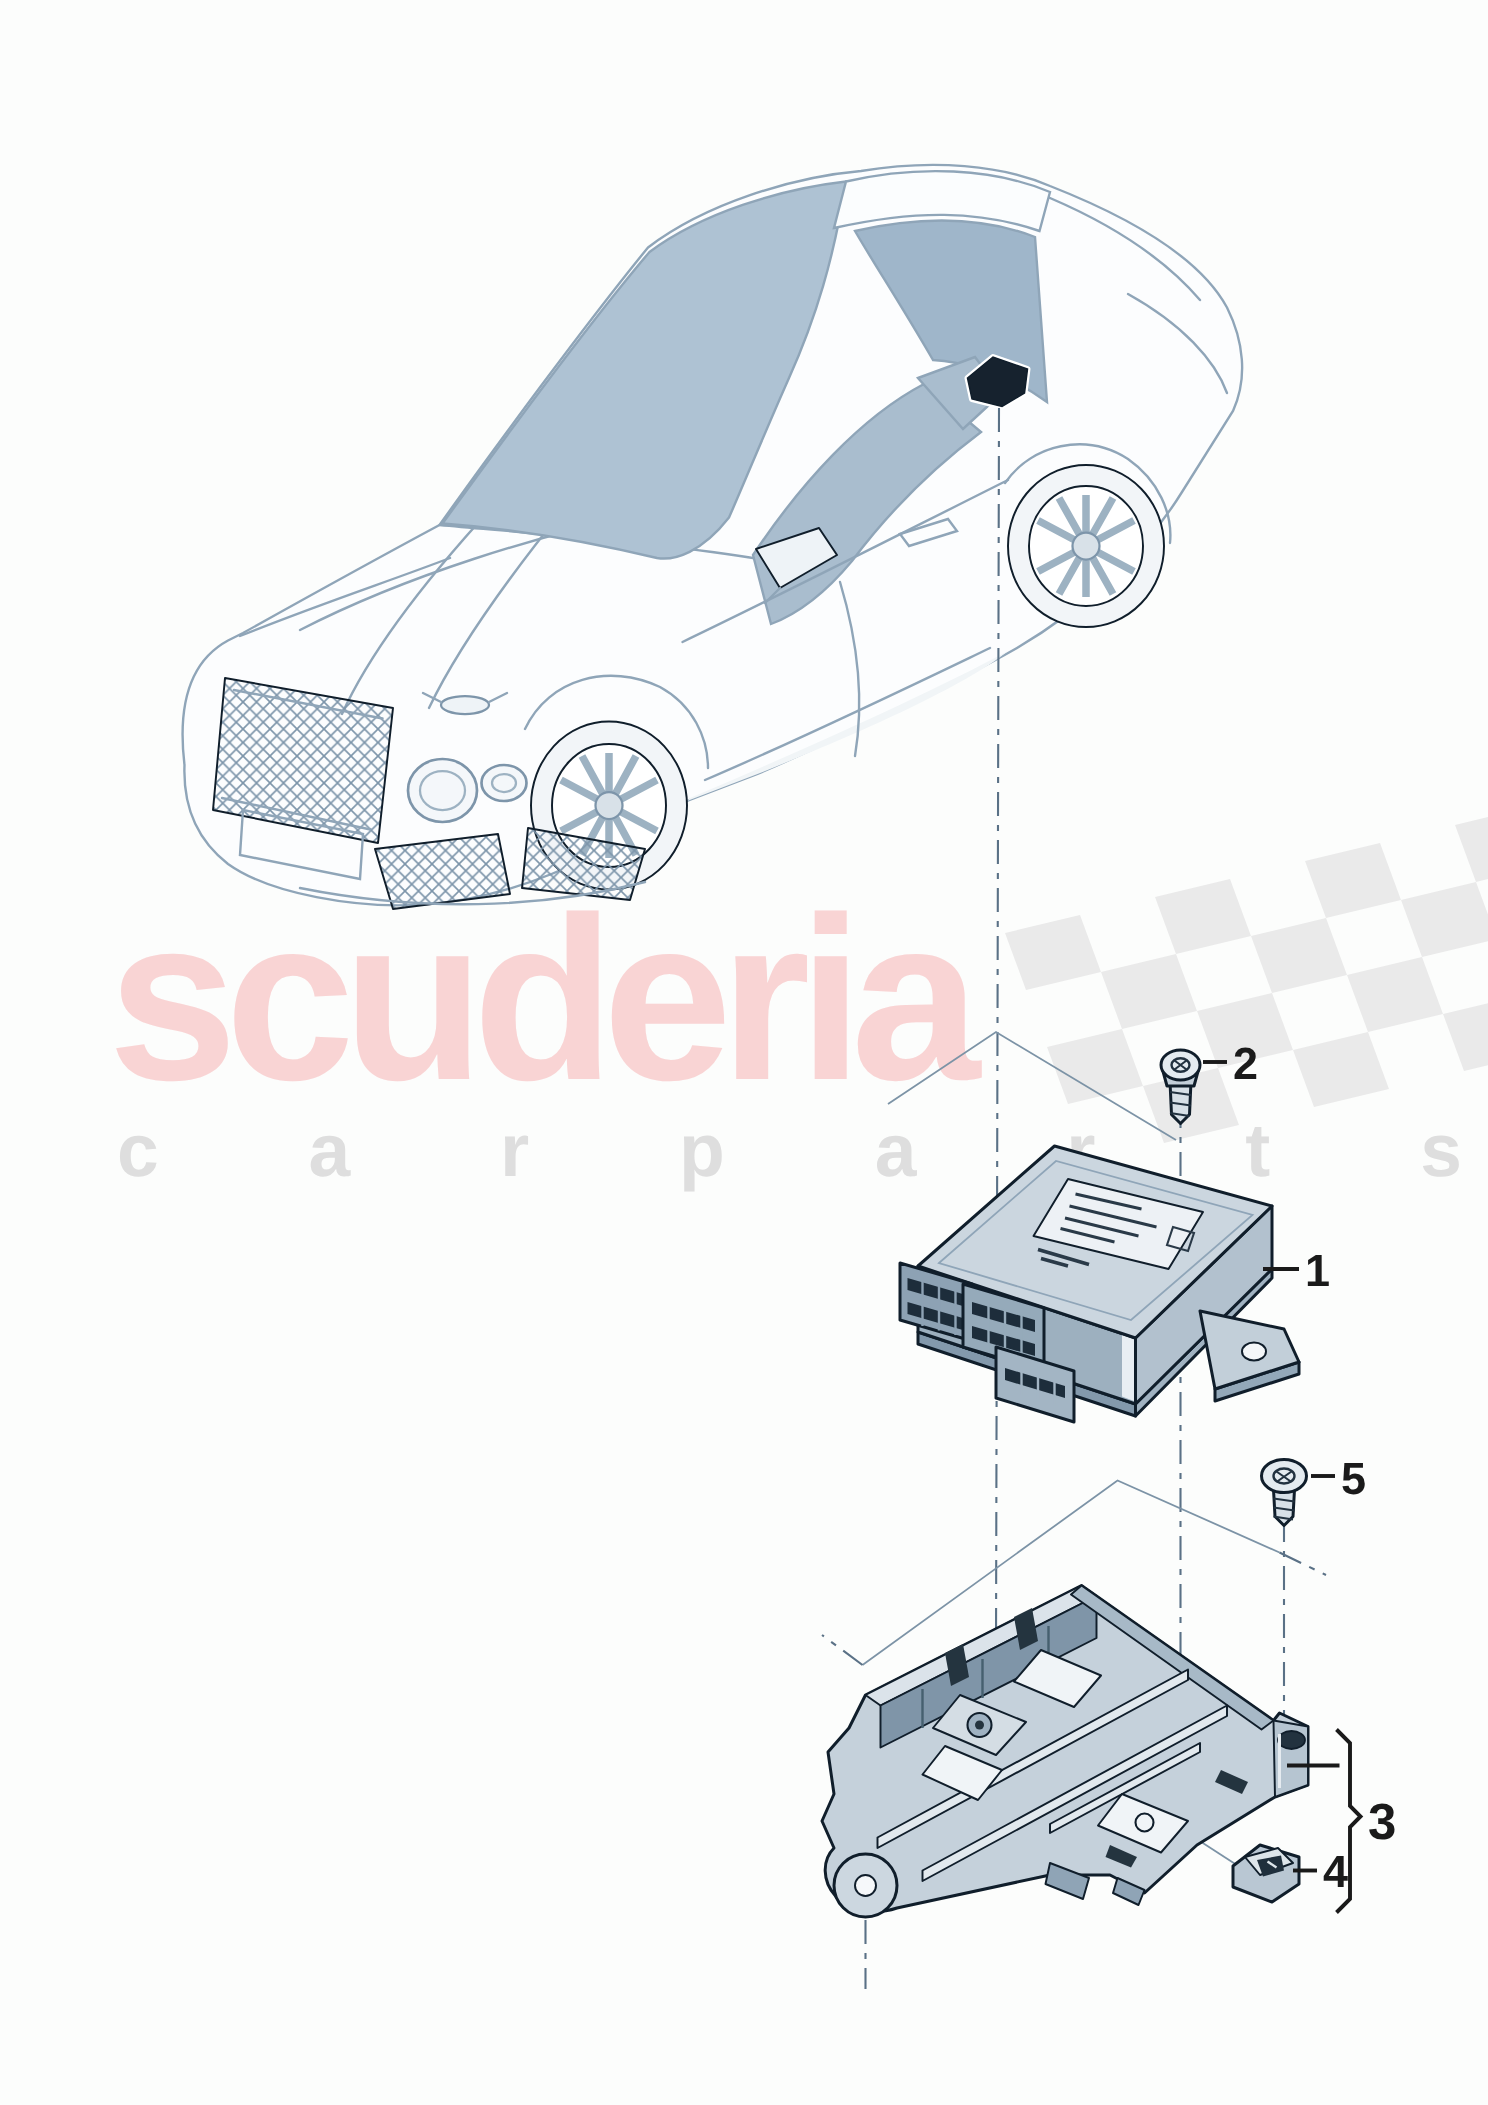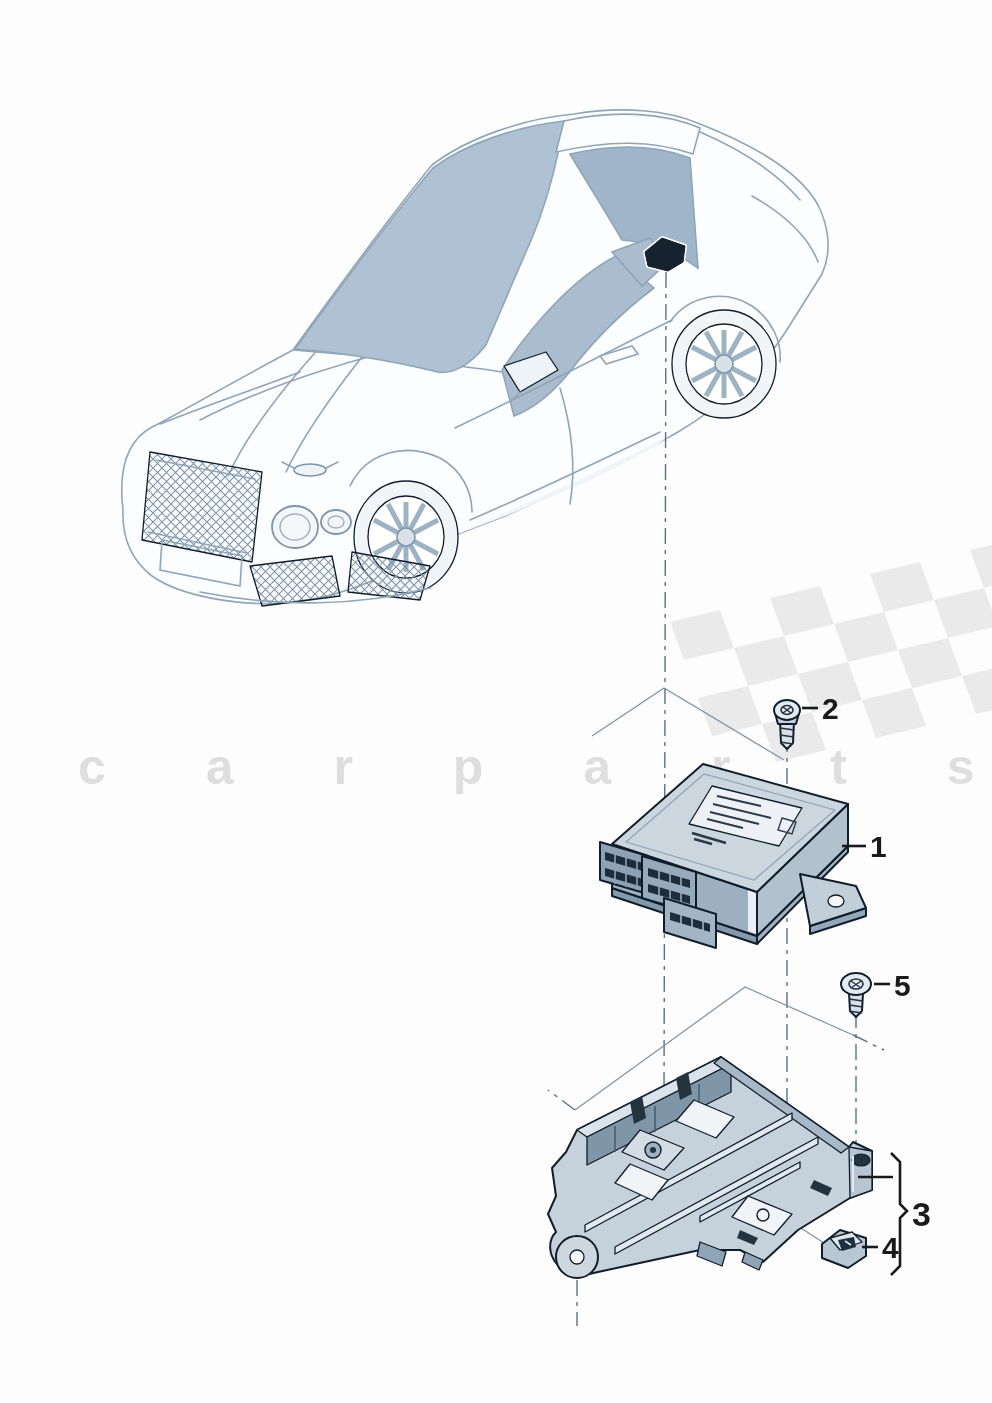--- a/index.html
+++ b/index.html
@@ -18,20 +18,21 @@
   .proj{stroke:#7c93a6;stroke-width:1.2;fill:none;}
   .po{stroke:#101e2b;stroke-width:2;stroke-linejoin:round;}
   .pt{stroke:#101e2b;stroke-width:1.3;stroke-linejoin:round;}
   .lead{stroke:#1a1a1a;stroke-width:2.6;fill:none;}
 </style>
 </head>
 <body>
 
 <div class="stage">
 
+  <div class="wm-brand">scuderia</div>
   <div class="wm-sub">c a r   p a r t s</div>
 
   <svg class="diagram" width="992" height="1403" viewBox="0 0 992 1403">
 
     <defs>
       <pattern id="mesh" width="9" height="9" patternUnits="userSpaceOnUse">
         <path d="M0,0 L9,9 M9,0 L0,9" stroke="#7d95aa" stroke-width="1.1" fill="none"></path>
       </pattern>
     </defs>
 

